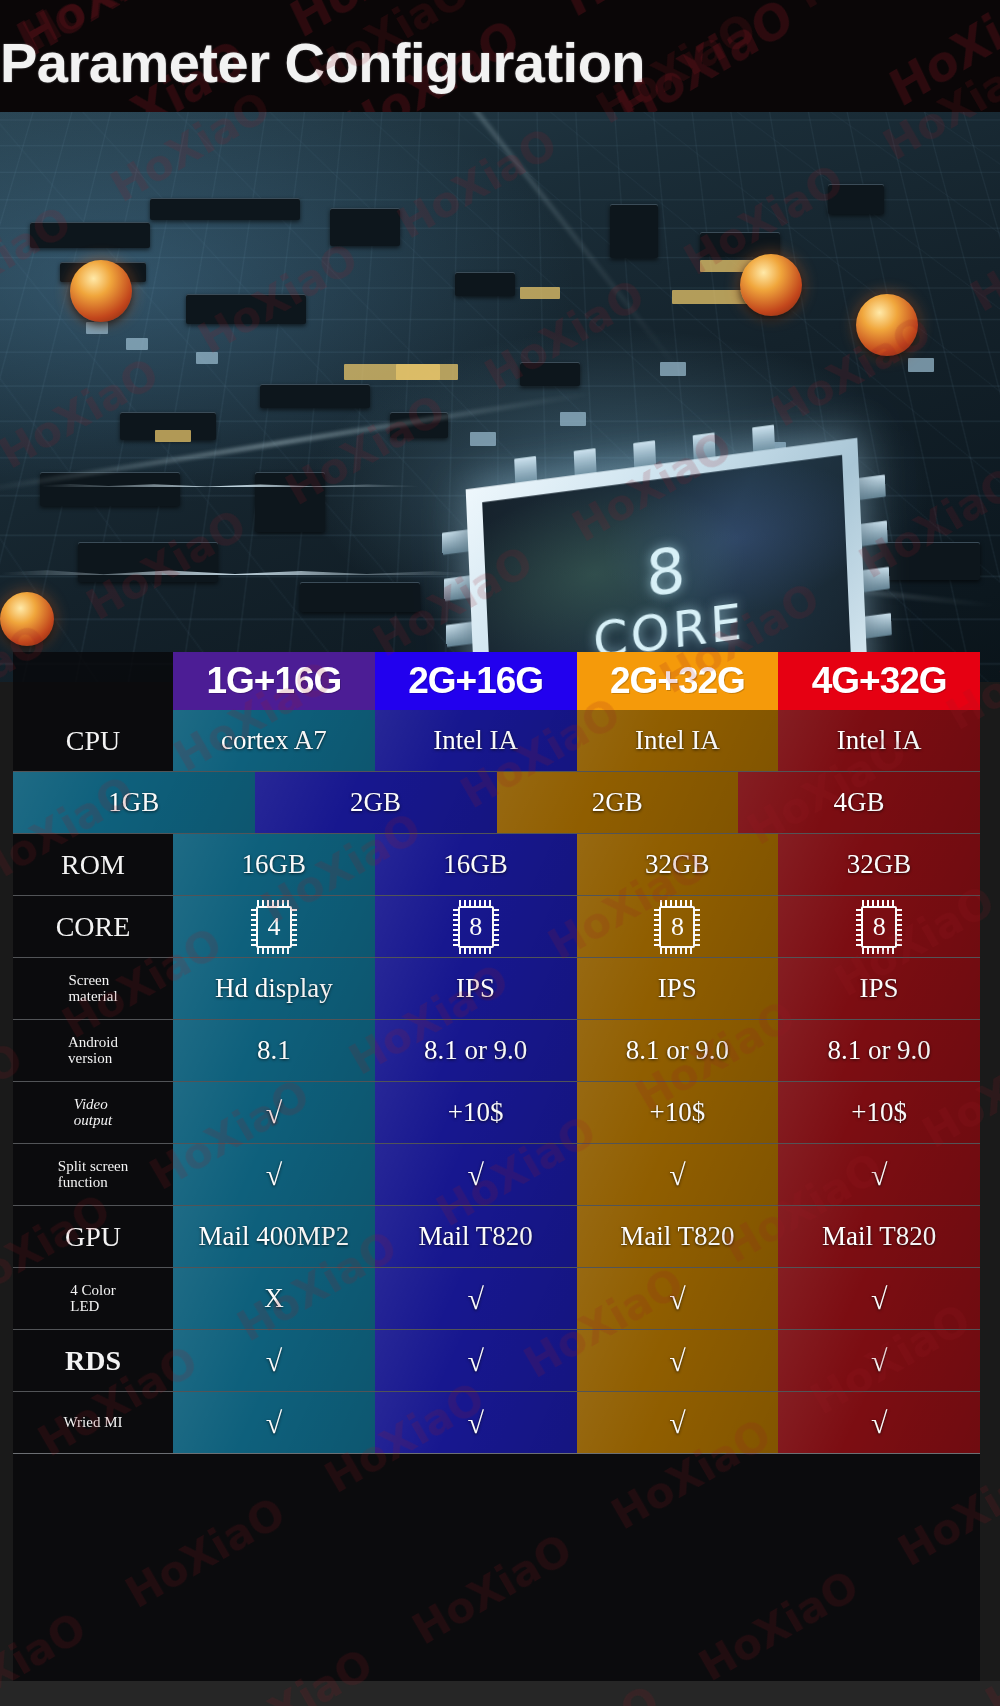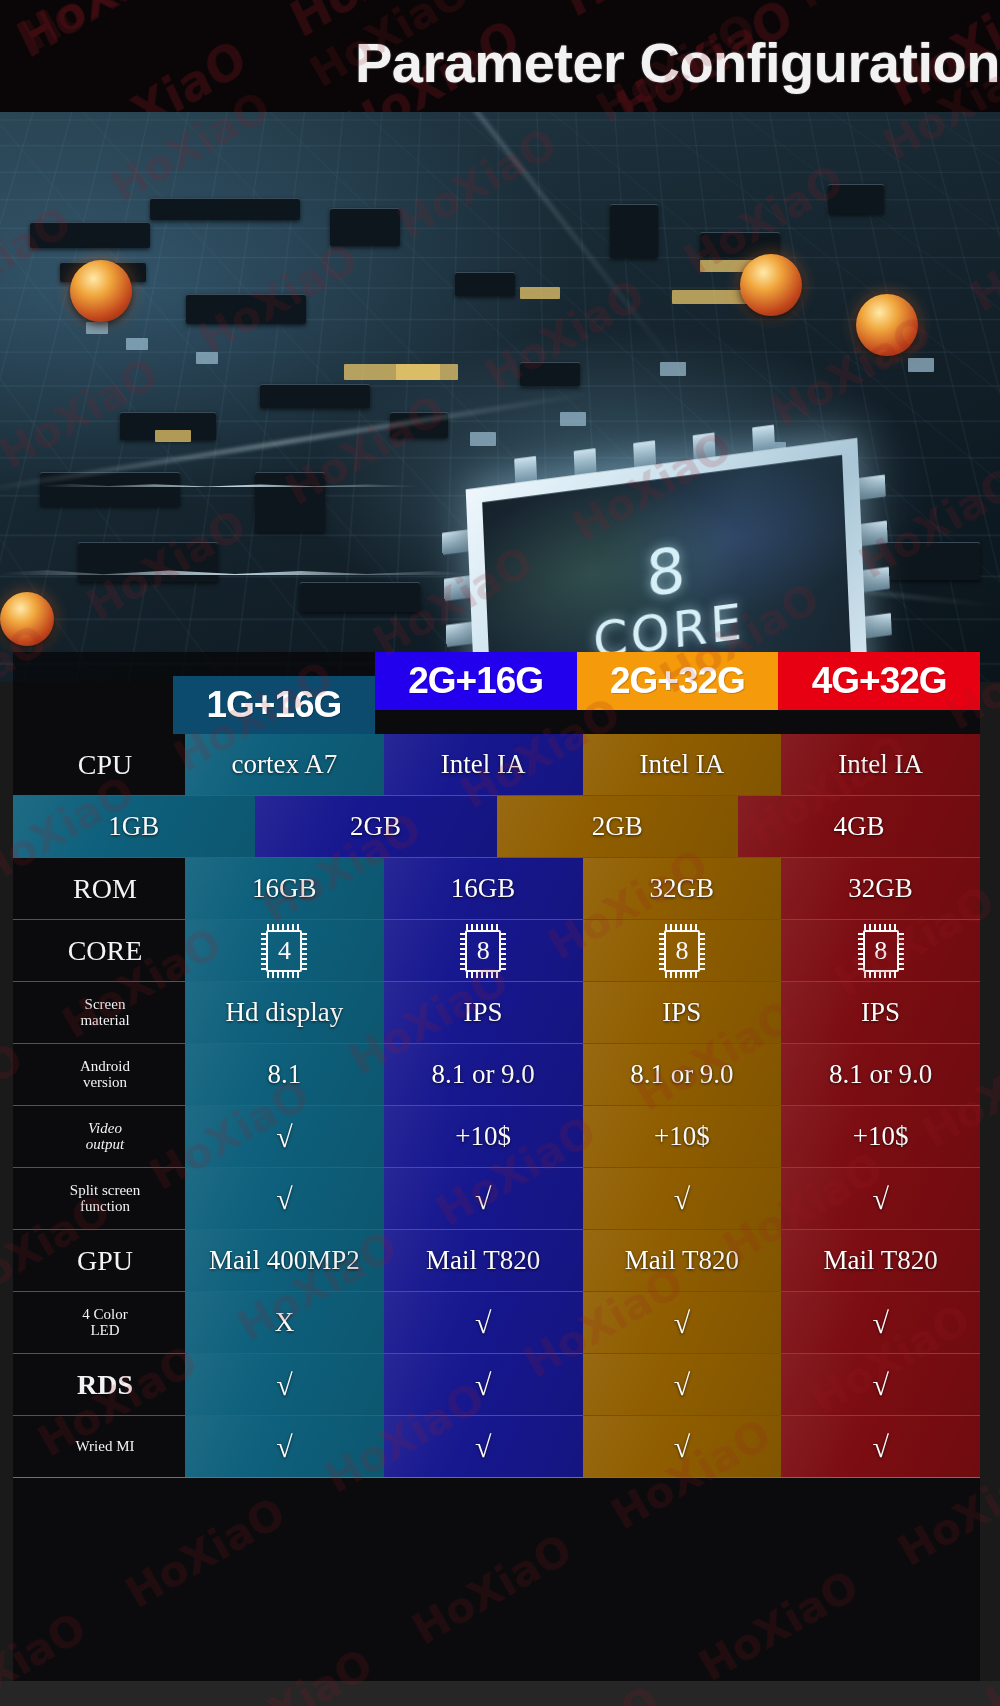--- a/index.html
+++ b/index.html
@@ -7,21 +7,21 @@
   body {
     width:1000px; height:1706px;
     font-family:"Liberation Serif", serif;
     position:relative; overflow:hidden;
   }
 
   
   #title-banner{
     position:absolute; left:0; top:0; width:1000px; height:125px;
     background:#0a0607;
-    display:flex; align-items:center; justify-content:flex-end;
+    display:flex; align-items:center; justify-content:flex-start;
     overflow:hidden;
   }
   #title-banner .wm{ position:absolute; inset:0; opacity:.55; }
   #title-text{
     position:relative;
     font-family:"Liberation Sans", sans-serif;
     font-weight:bold; font-size:56px; color:#f2f2f2;
     letter-spacing:-0.5px;
     text-shadow:0 0 2px rgba(255,255,255,.35);
     white-space:nowrap;
@@ -90,22 +90,22 @@
     position:absolute; left:13px; top:652px; width:967px; height:1029px;
     background:rgba(8,8,10,.80);
     z-index:4;
   }
   .trow{ display:flex; width:100%; border-bottom:1px solid rgba(190,195,200,.40); }
   .trow:last-child{ border-bottom:1px solid rgba(190,195,200,.55); }
   #hdr-row{ border-bottom:none; }
 
   .cell-label{
     width:160px; flex:0 0 160px;
-    display:flex; align-items:center; justify-content:center; text-align:center;
-    color:#f3f3f3; padding:2px 18px; line-height:1.05;margin-left:12px;
+    display:flex; align-items:center; justify-content:center; 
+    color:#f3f3f3; padding:2px 18px; line-height:1.05;
   }
   .cell-label.big{ font-size:28px; }
   .cell-label.sm{ font-size:15px; }
 
   .cell{
     flex:1 1 0; display:flex; align-items:center; justify-content:center;
     color:#fff; text-align:center; position:relative;
   }
   .cell .v{ font-size:27px; text-shadow:0 1px 3px rgba(0,0,0,.7); line-height:1.1; }
   .cell .tick{ font-size:30px; font-family:"Liberation Serif", serif; }
@@ -233,21 +233,21 @@
       <div class="n8">8</div>
       <div class="core">CORE</div>
     </div>
   </div>
 </div>
 
 <div id="spec-table">
 
   <div class="trow" id="hdr-row">
     <div class="spacer"></div>
-    <div class="hcell" style="background: #0c4a6e; margin-top: 24px;">1G+16G</div>
+    <div class="hcell" style="background: #4c1d95;">1G+16G</div>
     <div class="hcell" style="background: rgb(34, 0, 238);">2G+16G</div>
     <div class="hcell" style="background: rgb(245, 154, 10);">2G+32G</div>
     <div class="hcell" style="background: rgb(230, 0, 18);">4G+32G</div>
   </div>
 
   <div id="tbody">
       <div class="trow" style="height: 62px;">
         <div class="cell-label big" style="white-space: pre-line;">CPU</div>
         <div class="cell c1" style="background: rgba(16, 106, 138, 0.9);">
           <div class="v">cortex A7</div>

